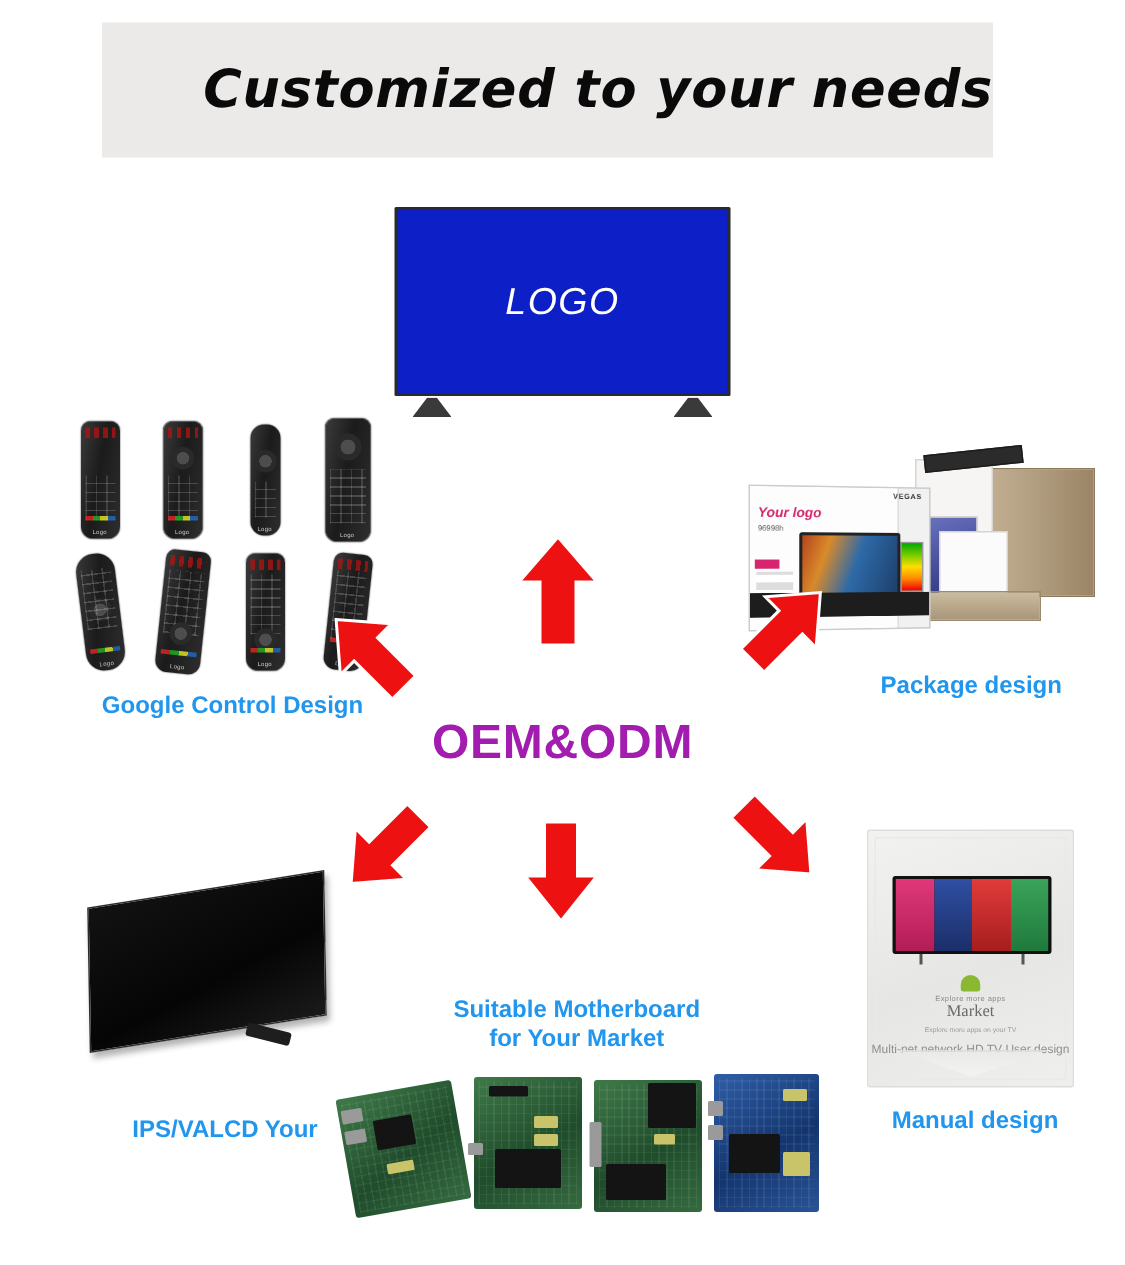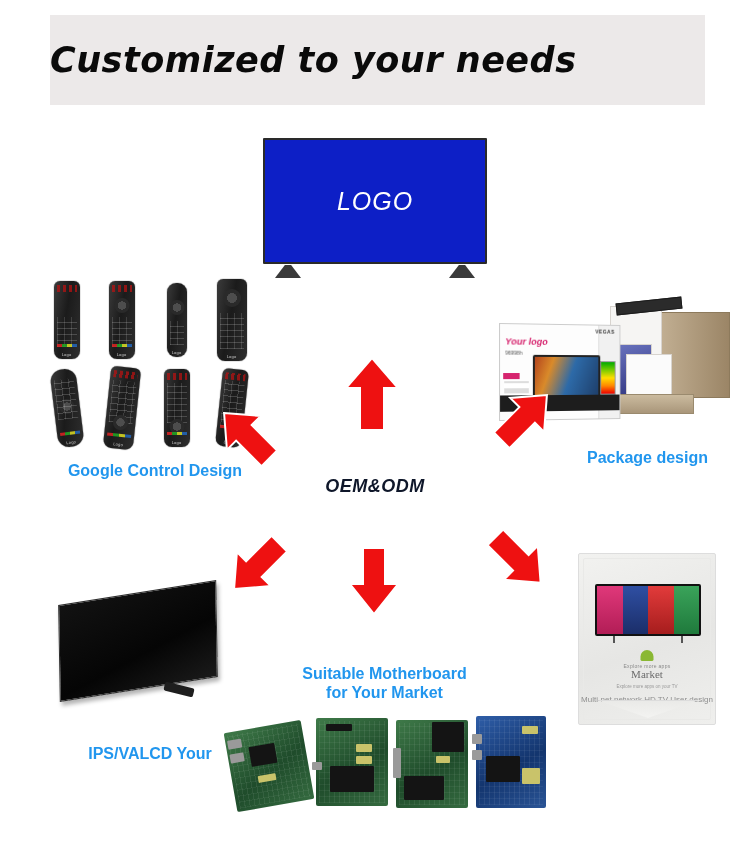--- a/index.html
+++ b/index.html
@@ -6,24 +6,24 @@
   html, body {
     width: 750px; height: 843px;
     background: #ffffff;
     font-family: "Liberation Sans", sans-serif;
     overflow: hidden;
   }
   #page { position: relative; width: 750px; height: 843px; background: #fff; }
 
   
   .banner {
-    position: absolute; left: 50px; top: 15px;
-    width: 655px; height: 90px;
+    position: absolute; left: 68px; top: 15px;
+    width: 594px; height: 90px;
     background: #ece9e9;
-    display: flex; align-items: center; justify-content: flex-start;
+    display: flex; align-items: center; justify-content: flex-end;
   }
   .banner-title {
     font-family: "DejaVu Sans", sans-serif;
     font-size: 35px; font-weight: bold; font-style: italic;
     color: #0a0a0a; letter-spacing: .5px; white-space: nowrap;
   }
 
   
   .cap {
     position: absolute;
@@ -195,22 +195,22 @@
                repeating-linear-gradient(0deg, rgba(255,255,255,.05) 0 1px, transparent 1px 6px); }
 
   
   .arrow { position: absolute; }
   .arrow svg { display: block; overflow: visible; }
 
   
   .center-label {
     position: absolute; left: 0; right: 0; top: 476px;
     text-align: center;
-    color: #0f172a;
-    font-size: 18px; font-weight: bold; font-style: italic;
+    color: #a21caf;
+    font-size: 32px; font-weight: bold; 
     letter-spacing: .5px;
   }
 </style>
 </head>
 <body>
 
 <div id="page">
 
   <div class="banner">
     <div class="banner-title">Customized to your needs</div>
@@ -353,20 +353,21 @@
     </div>
     <div class="man-stand"></div>
     <div class="man-android"></div>
     <div class="man-txt1">Explore more apps</div>
     <div class="man-google">Market</div>
     <div class="man-txt2">Explore more apps on your TV</div>
     <div class="man-txt3">Multi-net network HD TV
 User design</div>
     <div class="man-fold"></div>
   </div>
+  <div class="cap" style="left:555px; top:738px; width:190px;">Manual design</div>
 
   <div class="center-label">OEM&amp;ODM</div>
 
   <div class="arrow" style="left:344px; top:356px;">
     <svg width="56" height="76" viewBox="0 0 56 76">
       <polygon points="28,2 54,32 40,32 40,74 16,74 16,32 2,32" fill="#ee1111" stroke="#ffffff" stroke-width="2"></polygon>
     </svg>
   </div>
 
   <div class="arrow" style="left:208px; top:406px;">

